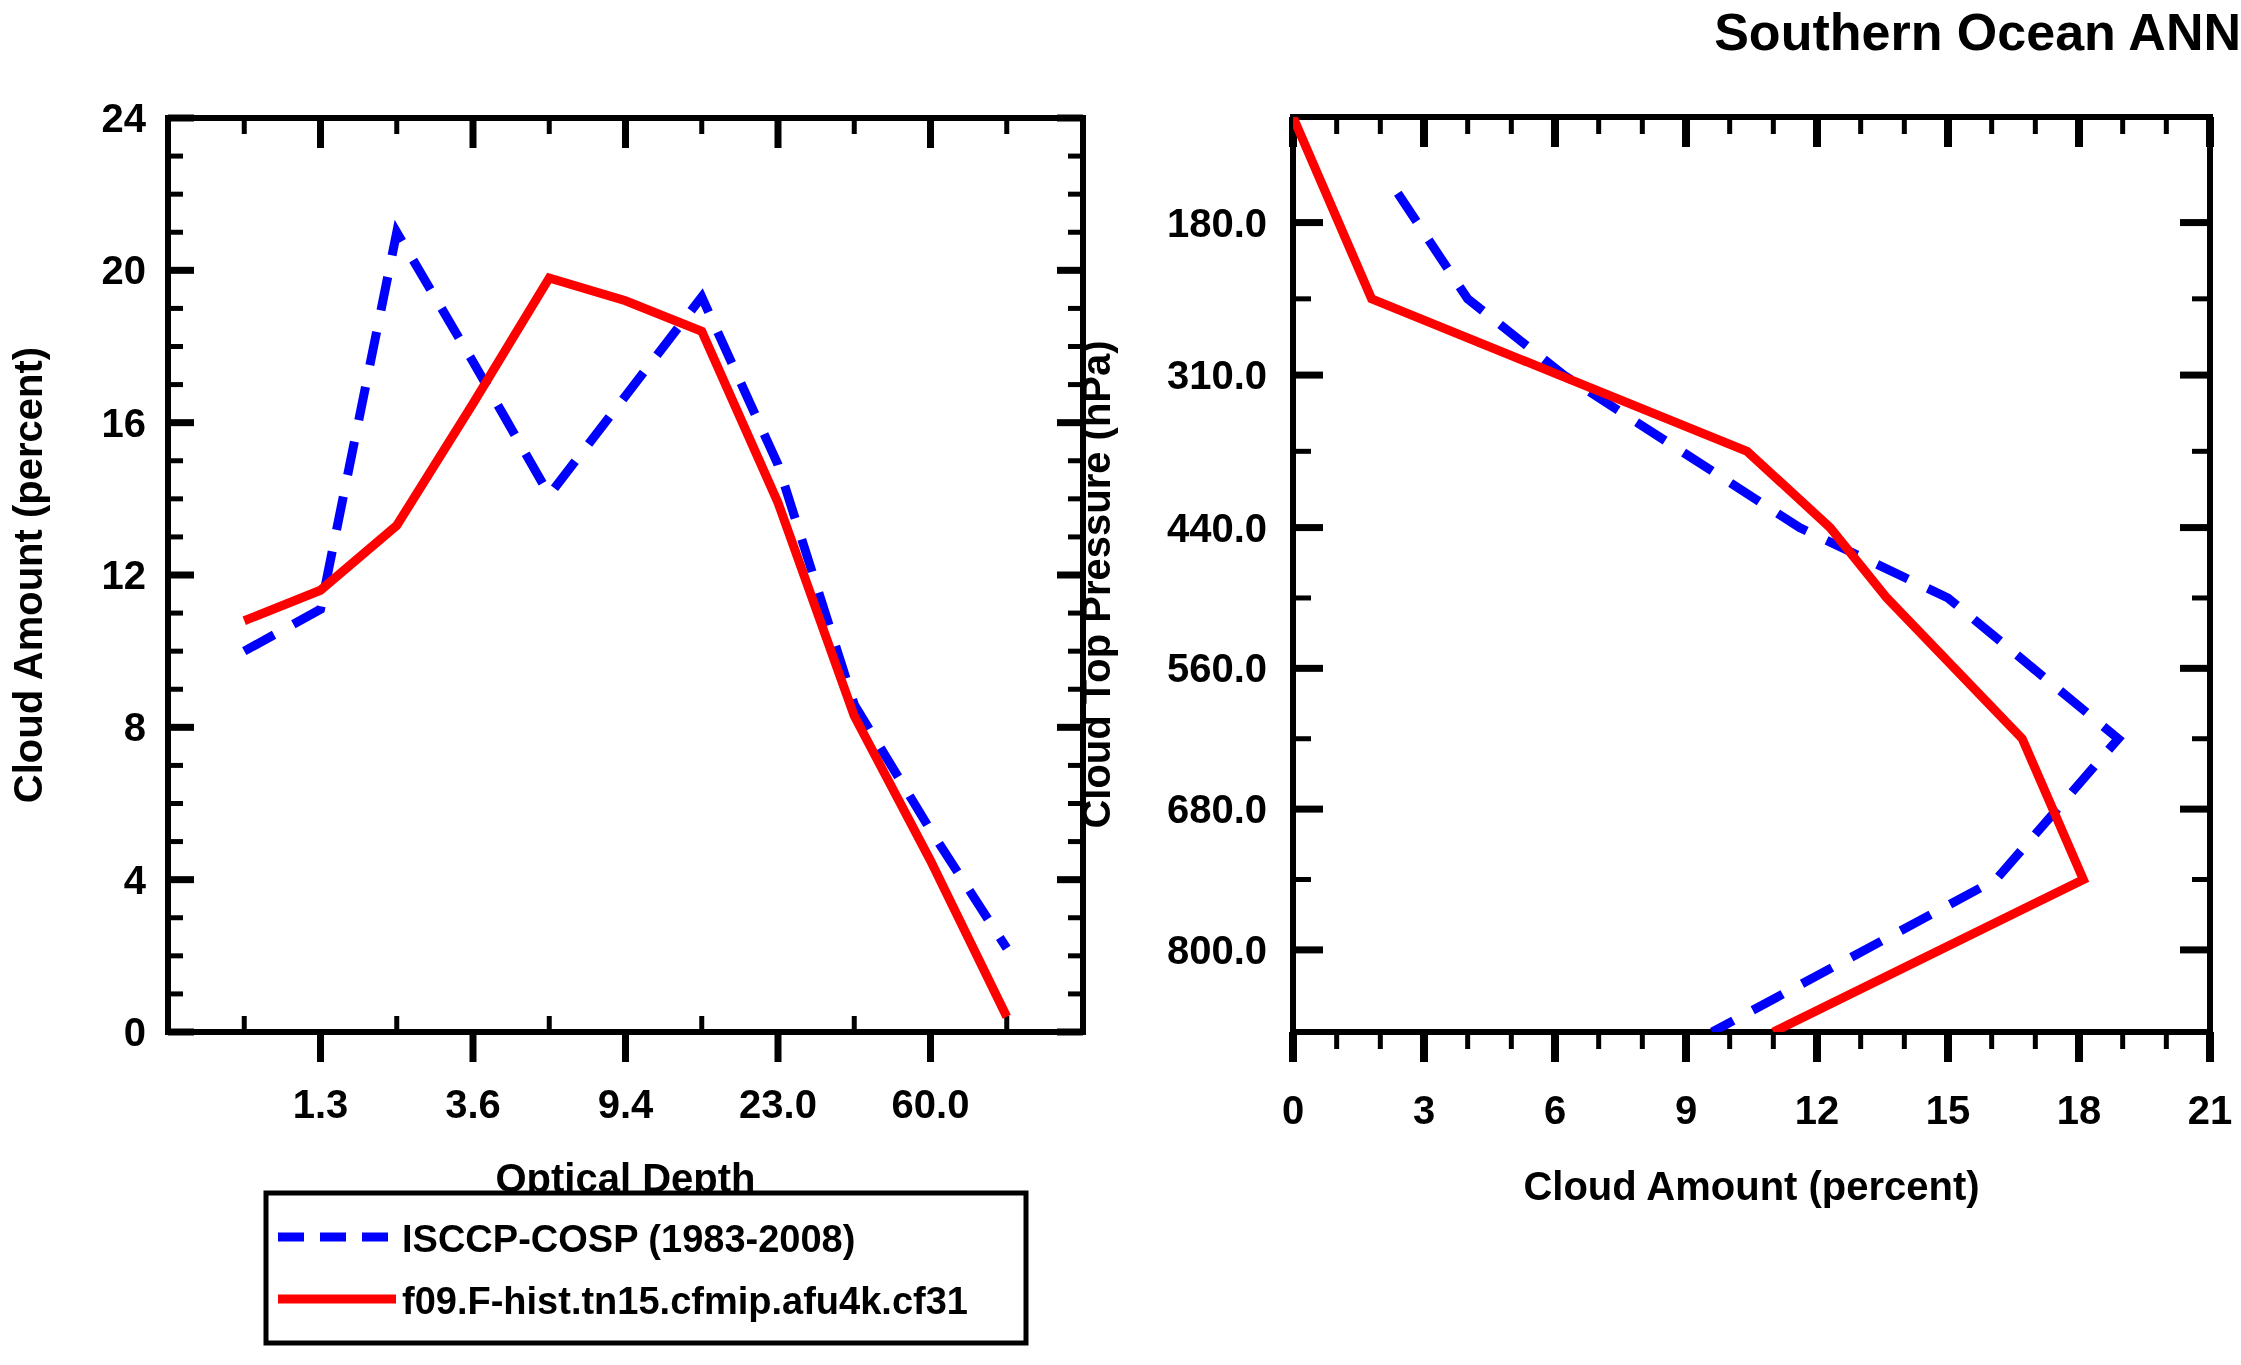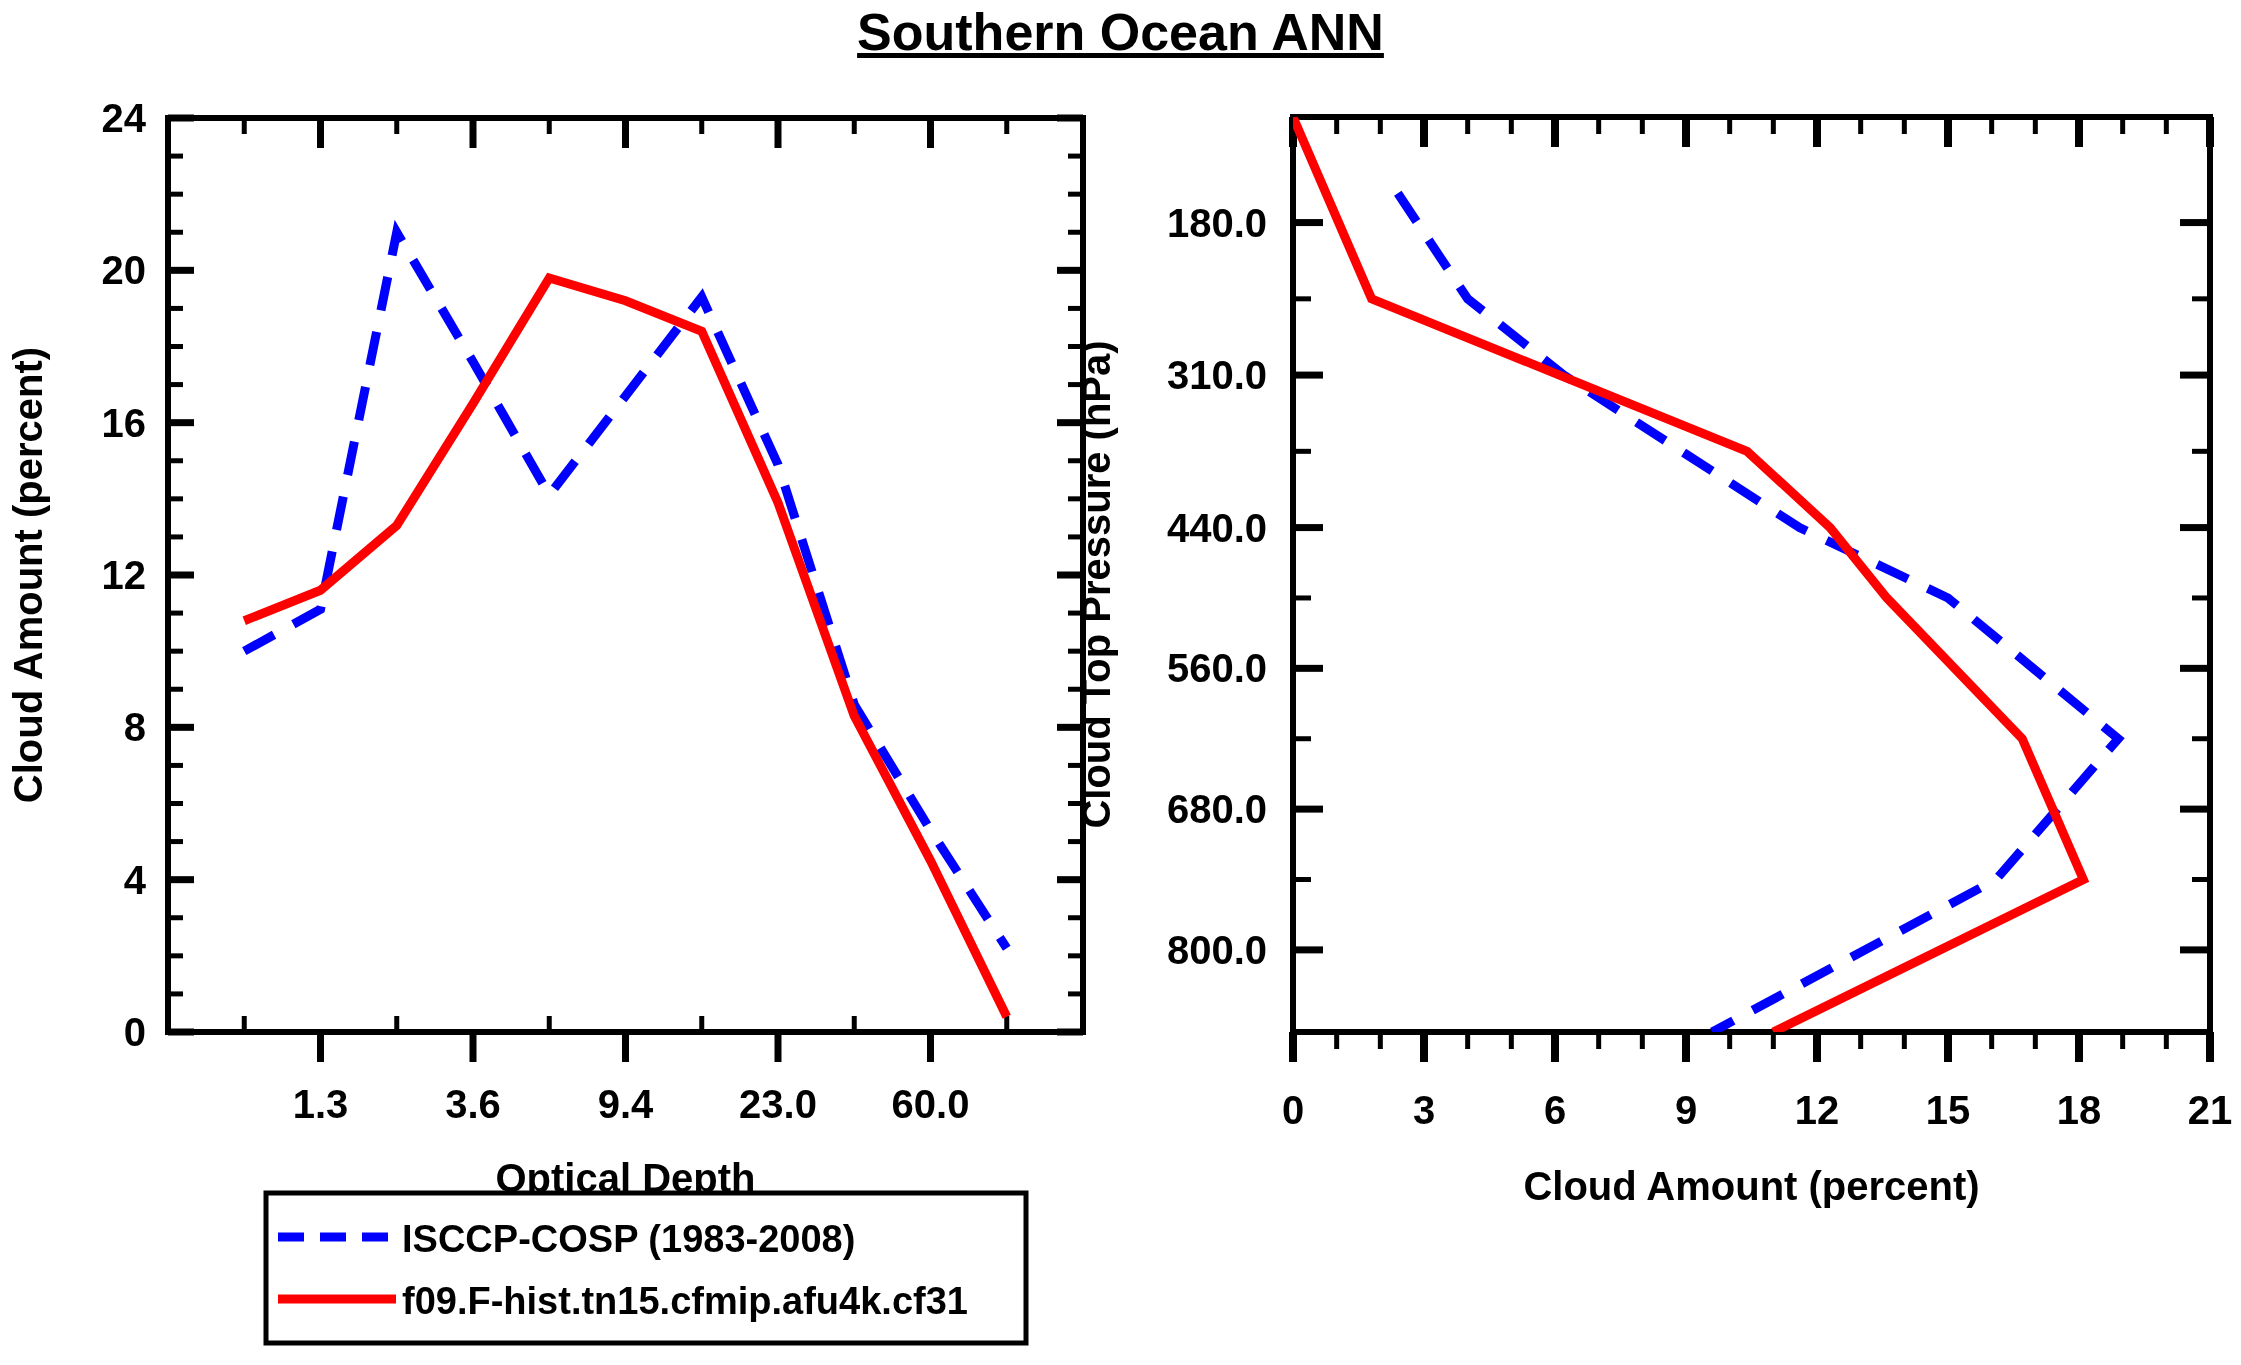--- a/index.html
+++ b/index.html
@@ -18,26 +18,25 @@
     position: absolute;
     left: 0; top: 0;
     width: 2241px;
     height: 1365px;
   }
   .fig-title {
     position: absolute;
     left: 0;
     top: 2px;
     width: 2241px;
-    text-align: center;
+    text-align: right;
     font-size: 52px;
     font-weight: bold;
     color: #000000;
     letter-spacing: 0px;
-    text-decoration: underline;
   }
   svg { display: block; }
   text { font-family: "Liberation Sans", sans-serif; fill: #000000; }
   .tick-label { font-size: 40px; font-weight: bold; }
   .axis-title { font-size: 40px; font-weight: bold; }
   .legend-label { font-size: 38px; font-weight: bold; }
 </style>
 </head>
 <body>
 

